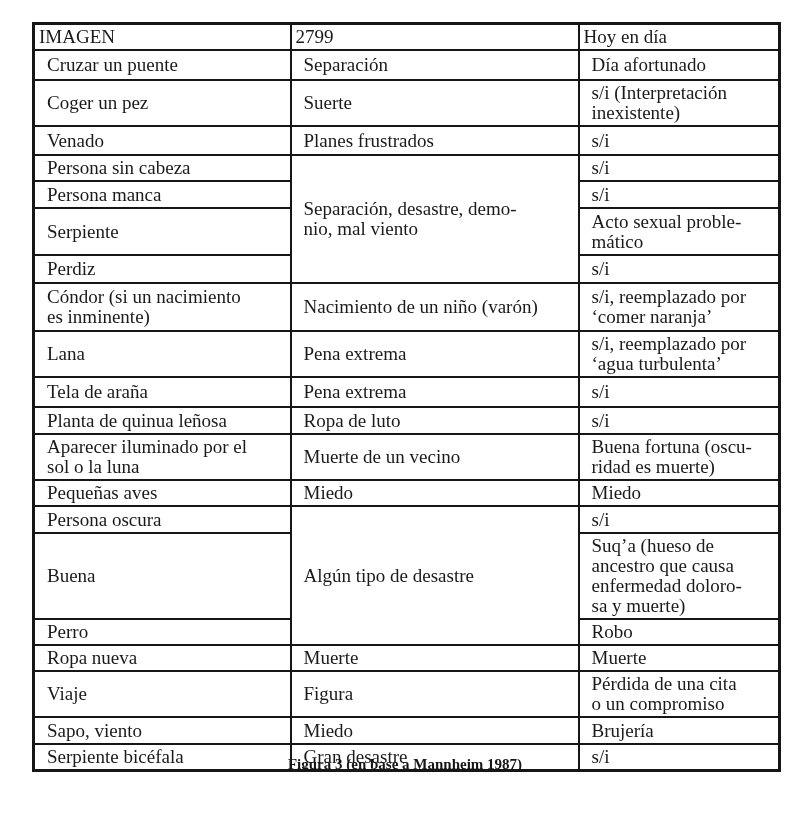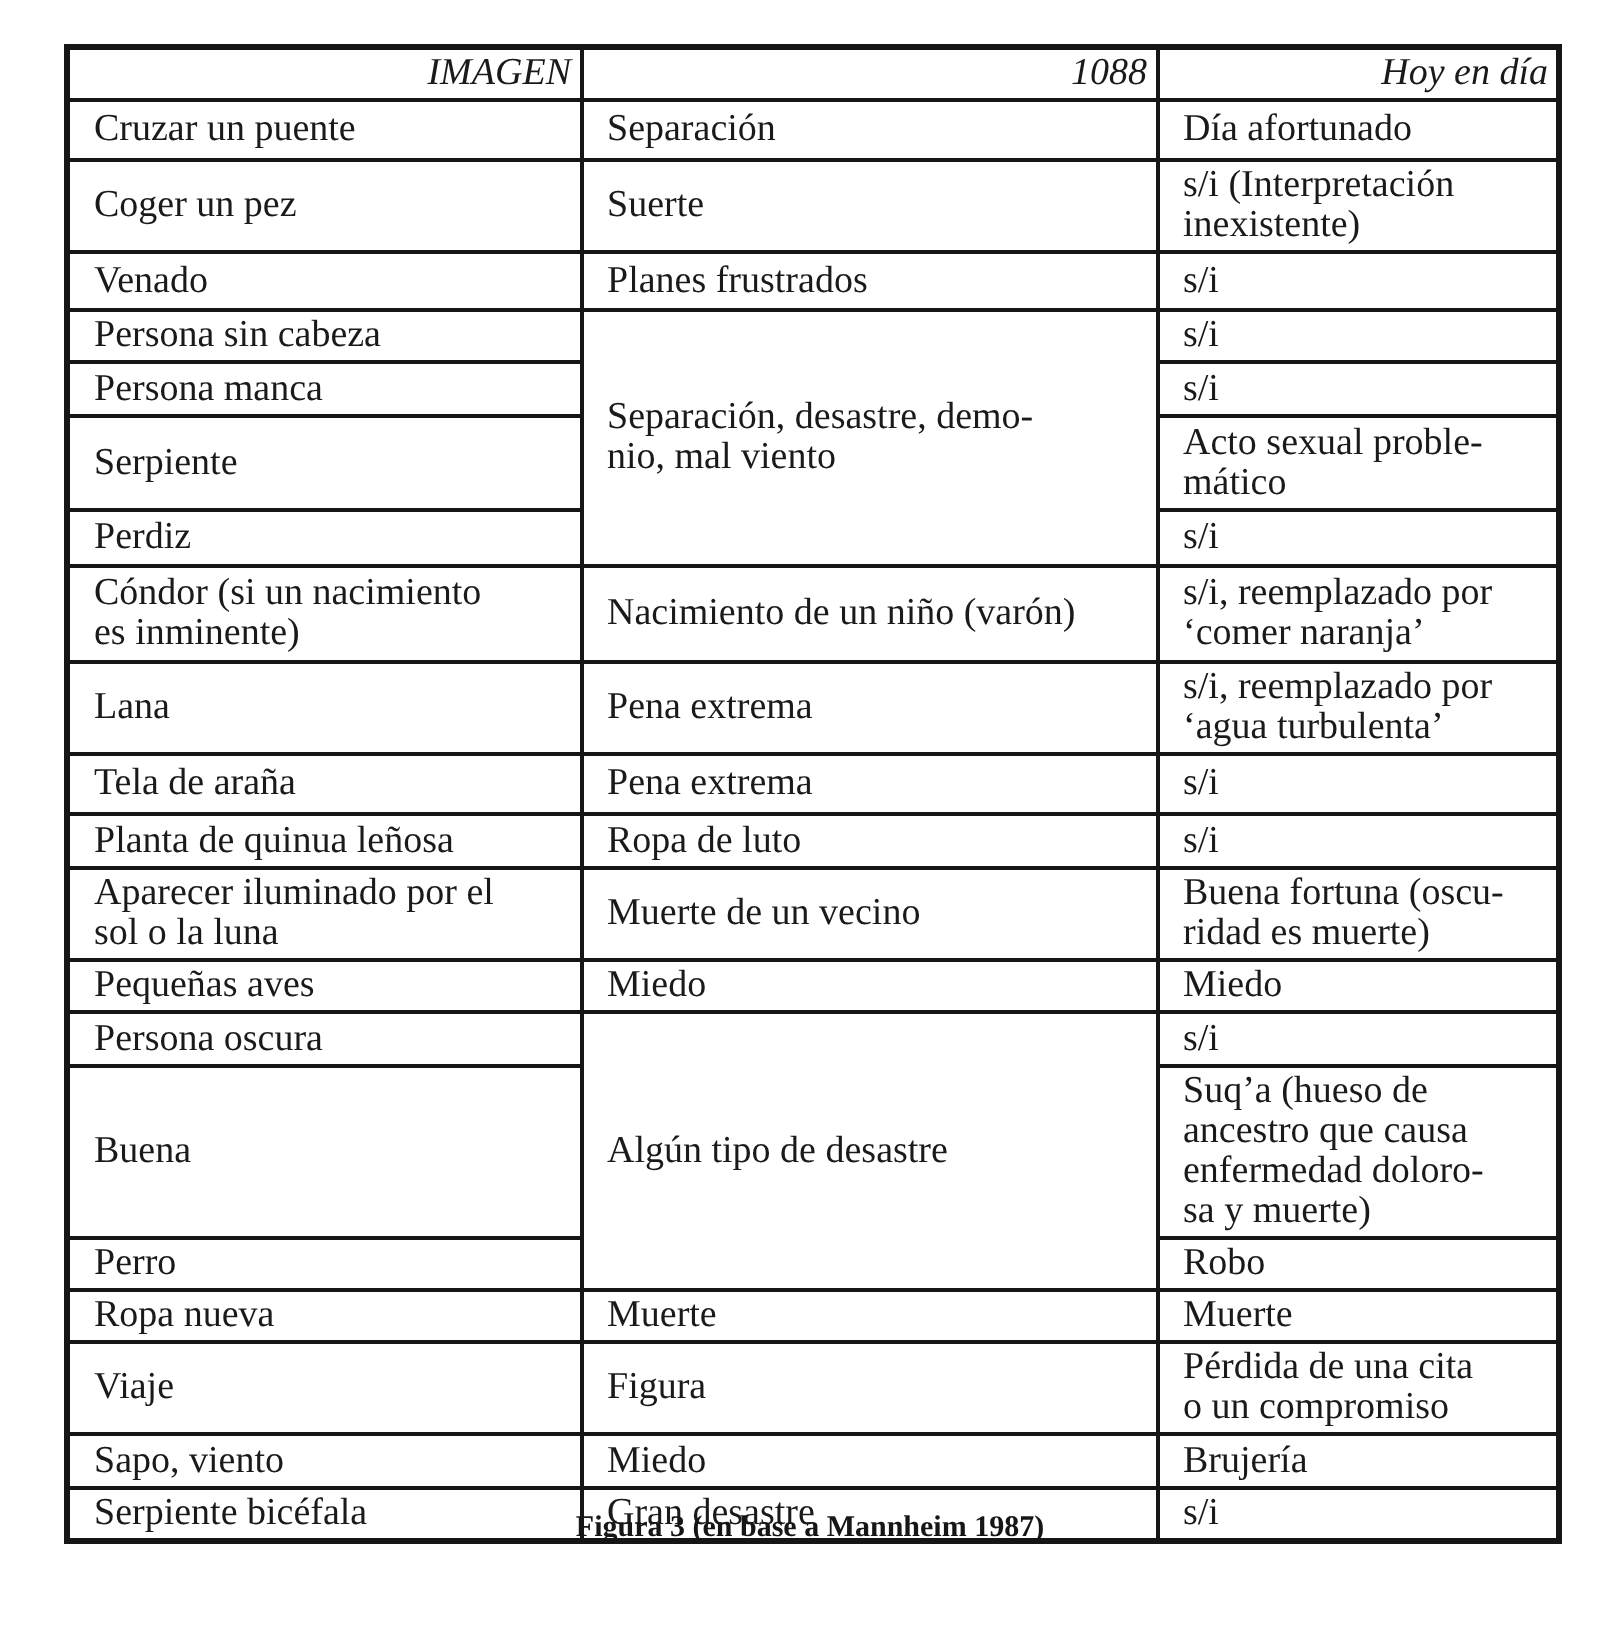--- a/index.html
+++ b/index.html
@@ -28,23 +28,22 @@
   table.figure-table td {
     border: 2px solid #161616;
     font-size: 19px;
     line-height: 20px;
     padding: 2px 12px 2px 12px;
     vertical-align: middle;
     white-space: pre-line;
     overflow: hidden;
   }
   table.figure-table td.th {
-    text-align: right;
+    text-align: left;
     padding: 2px 4px;
-    font-style: italic;
   }
   td.valign-bottom {
     vertical-align: bottom;
     padding-bottom: 3px;
   }
   td.tight {
     line-height: 17.5px;
     padding-top: 1px;
     padding-bottom: 1px;
   }
@@ -70,21 +69,21 @@
 <div class="table-wrap">
   <table class="figure-table">
     <colgroup>
       <col style="width:257px">
       <col style="width:288px">
       <col style="width:201px">
     </colgroup>
     <tbody>
         <tr style="height:26px">
       <td class="th">IMAGEN</td>
-      <td class="th">1088</td>
+      <td class="th">2799</td>
       <td class="th">Hoy en día</td>
     </tr>
 
     <tr style="height:30px">
       <td>Cruzar un puente</td>
       <td>Separación</td>
       <td>Día afortunado</td>
     </tr>
 
     <tr style="height:45px">

